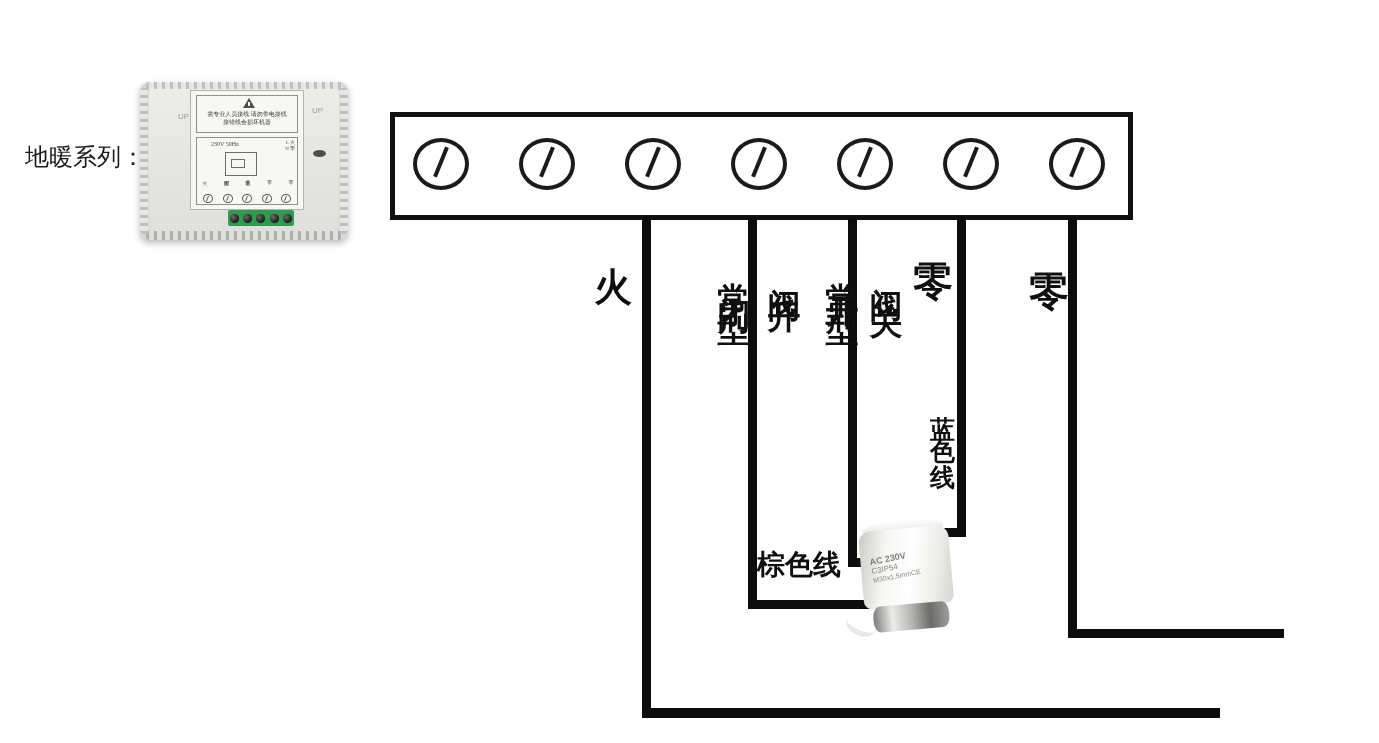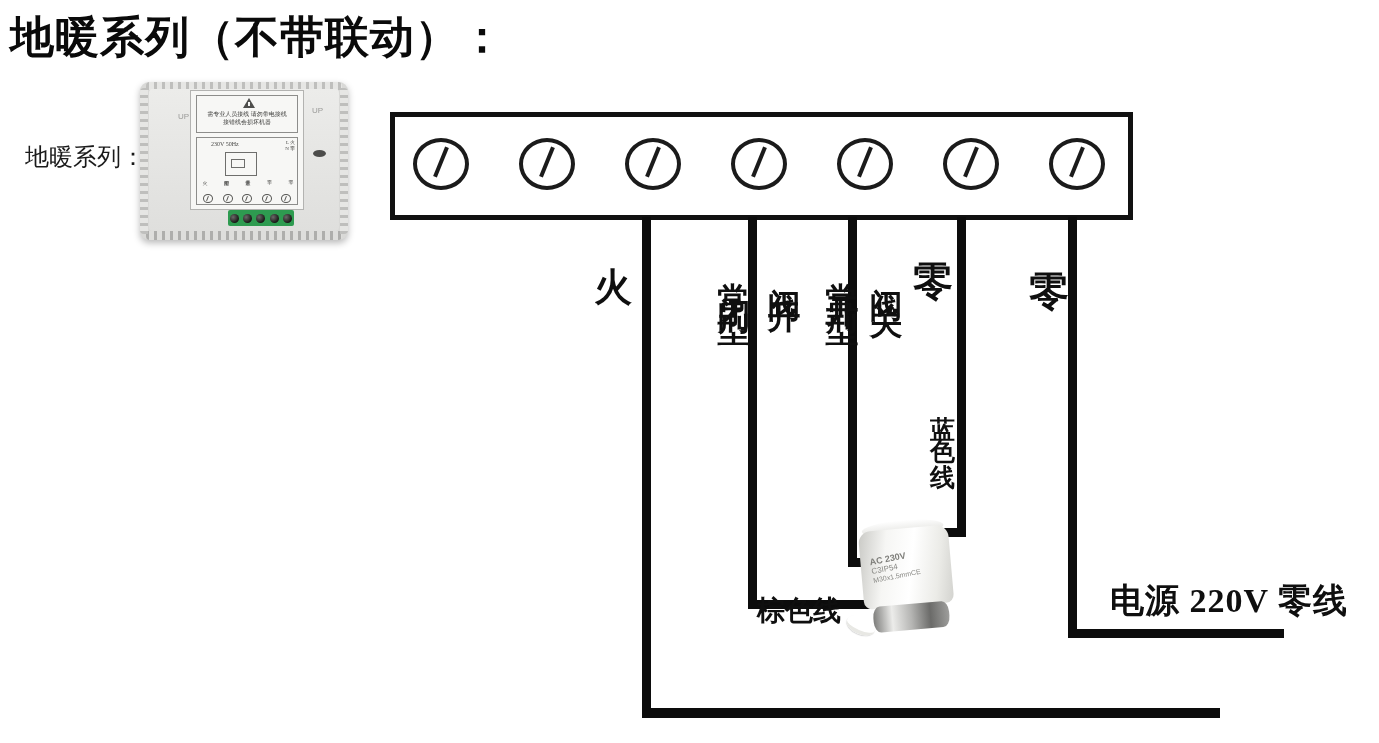--- a/index.html
+++ b/index.html
@@ -89,21 +89,20 @@
   .act-base{left:14px;top:84px;width:76px;height:26px;border-radius:7px/11px;
       background:linear-gradient(90deg,#7e7e7c 0%,#ececea 25%,#b5b5b3 50%,#6b6b69 75%,#9e9e9c 100%);}
   .act-cable{left:-14px;top:92px;width:30px;height:14px;border:0;border-bottom:4px solid #e8e8e4;
       border-radius:50%;transform:rotate(28deg);box-shadow:0 1px 1px rgba(0,0,0,.15);}
 </style>
 </head>
 <body>
 
 <div id="stage">
 
-  <div class="abs title">地暖系列（不带联动）：</div>
 
   <div class="abs caption">地暖系列：</div>
 
   <div class="abs photo">
     <div class="abs rib-top"></div>
     <div class="abs rib-bottom"></div>
     <div class="abs rib-left"></div>
     <div class="abs rib-right"></div>
     <div class="abs face"></div>
     <div class="abs up" style="left:38px;top:30px;">UP</div>
@@ -182,23 +181,22 @@
 
   <div class="abs zh vtext v34" style="left:711px;top:256px;">常闭型</div>
   <div class="abs zh vtext v34" style="left:761px;top:262px;">阀开</div>
   <div class="abs zh vtext v34" style="left:819px;top:256px;">常开型</div>
   <div class="abs zh vtext v34" style="left:863px;top:262px;">阀关</div>
 
   <div class="abs zh lbl-big" style="left:913px;top:254px;font-size:40px;">零</div>
   <div class="abs zh lbl-big" style="left:1029px;top:264px;font-size:40px;">零</div>
 
   <div class="abs zh vtext v25" style="left:926px;top:395px;">蓝色线</div>
-  <div class="abs zh brown" style="left:757px;top:592px;">棕色线</div>
-
-  <div class="abs zh power" style="left:1110px;top:578px;">电源 220V 零线</div>
+  <div class="abs zh brown" style="left:757px;top:546px;">棕色线</div>
+
 
   <div class="abs actuator">
     <div class="abs act-cap"></div>
     <div class="abs act-body"></div>
     <div class="abs act-text">
       <div class="l1">AC 230V</div>
       <div class="l2">C3IP54</div>
       <div class="l3">M30x1.5mmCE</div>
     </div>
     <div class="abs act-base"></div>

